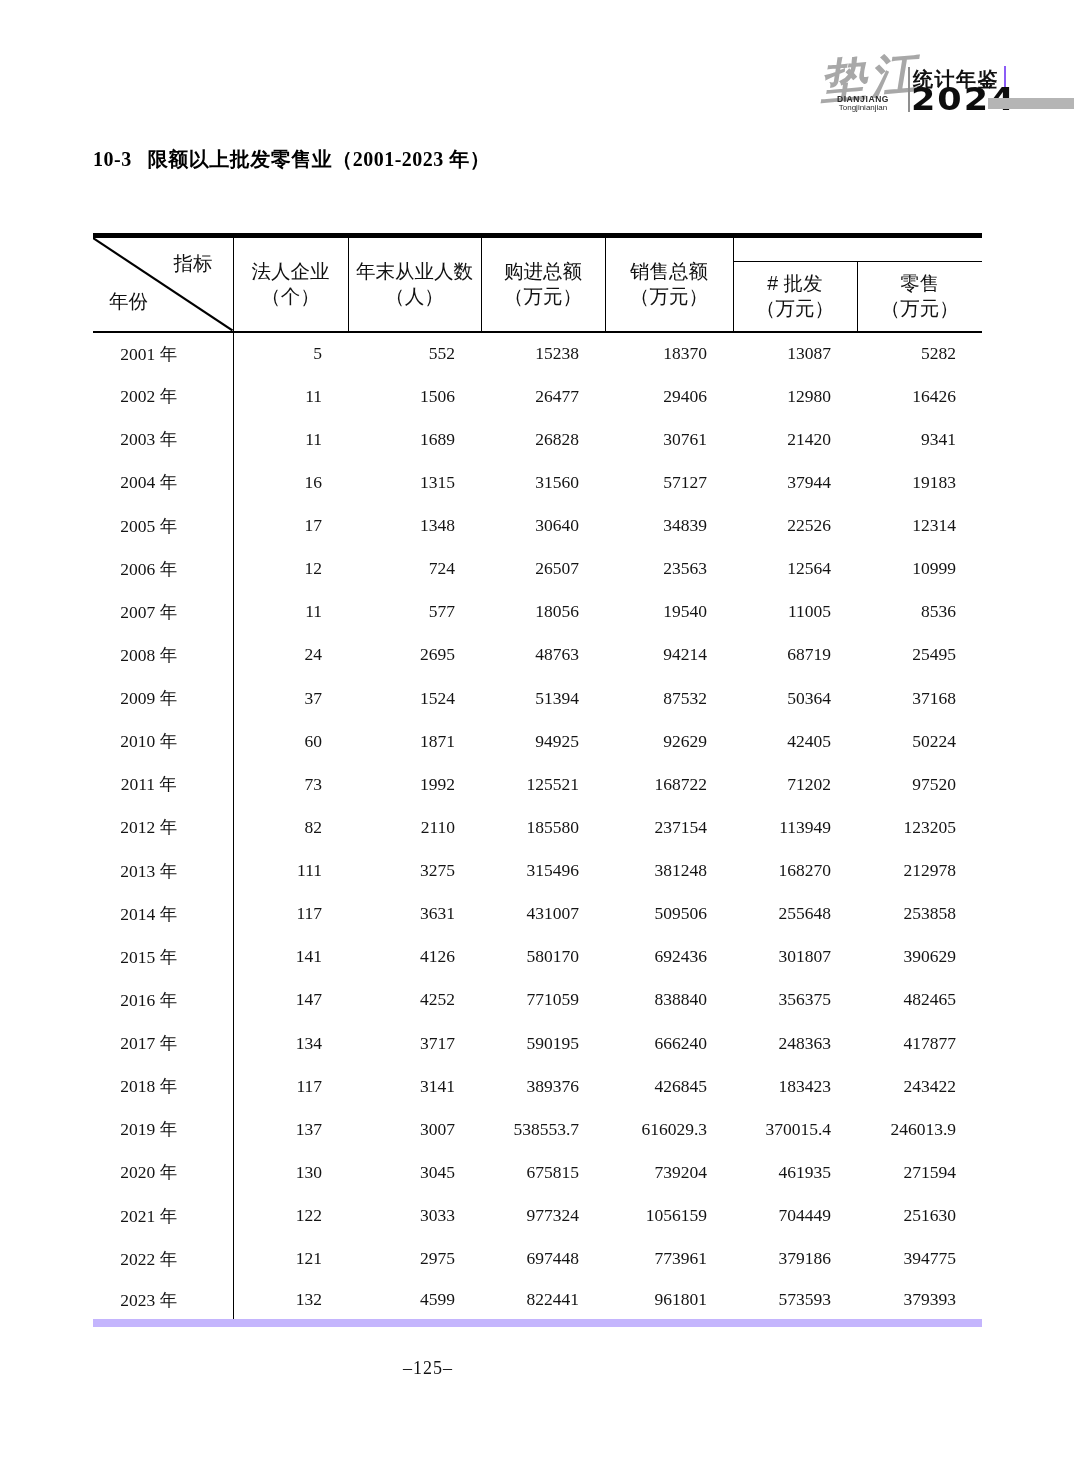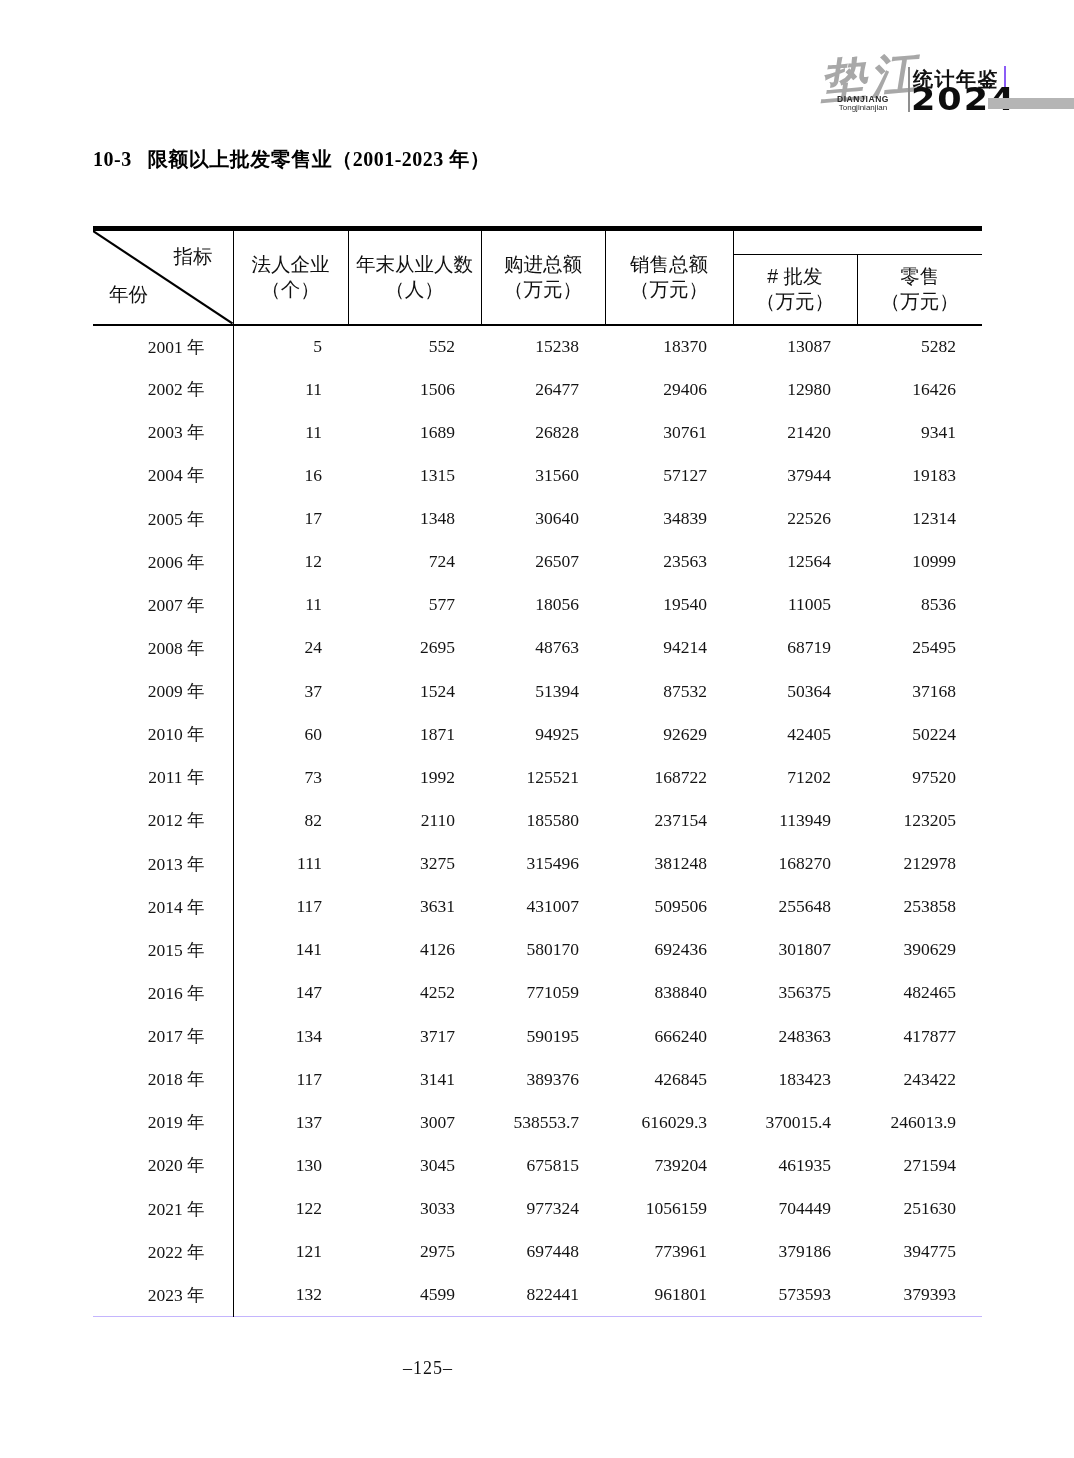--- a/index.html
+++ b/index.html
@@ -45,24 +45,24 @@
   
   .title {
     position:absolute; left:93px; top:146px;
     font-size:20px; font-weight:bold; color:#000;
     letter-spacing:0.5px; white-space:nowrap;
   }
   .title .t-text { margin-left:16px; }
 
   
   table.stat {
-    position:absolute; left:93px; top:226px; width:889px;
+    position:absolute; left:93px; top:233px; width:889px;
     border-collapse:collapse; table-layout:fixed;
     border-top:5px solid #000;
-    border-bottom:1px solid #c4b5fd;
+    border-bottom:8px solid #c4b5fd;
   }
   thead th {
     font-family:"Liberation Sans","DejaVu Sans",sans-serif;
     font-weight:normal; font-size:19.5px; line-height:1.3;
     text-align:center; vertical-align:middle; color:#111;
     padding:0;
   }
   thead tr.h1 { height:26px; }
   thead tr.h2 { height:70px; }
   th.b-r { border-right:1.8px solid #000; }
@@ -72,21 +72,21 @@
 
   th.diag { position:relative; padding:0; }
   th.diag svg { position:absolute; left:0; top:0; width:100%; height:100%; display:block; }
   .diag-indicator { position:absolute; top:13px; right:20px; font-size:19.5px; }
   .diag-year      { position:absolute; bottom:16px; left:16px; font-size:19.5px; }
 
   tbody td {
     height:43.13px; font-size:17.5px; color:#141414;
     vertical-align:middle; padding:0; border:none;
   }
-  tbody td.year { text-align:right; border-right:1.8px solid #000; padding-right:28px; }
+  tbody td.year { text-align:center; border-right:1.8px solid #000; padding-right:28px; }
   tbody td.num  { text-align:right; padding-right:26px; }
 
   
   .pageno {
     position:absolute; left:0; top:1358px; width:856px;
     text-align:center; font-size:18px; color:#111; letter-spacing:1px;
   }
 </style>
 </head>
 <body>

